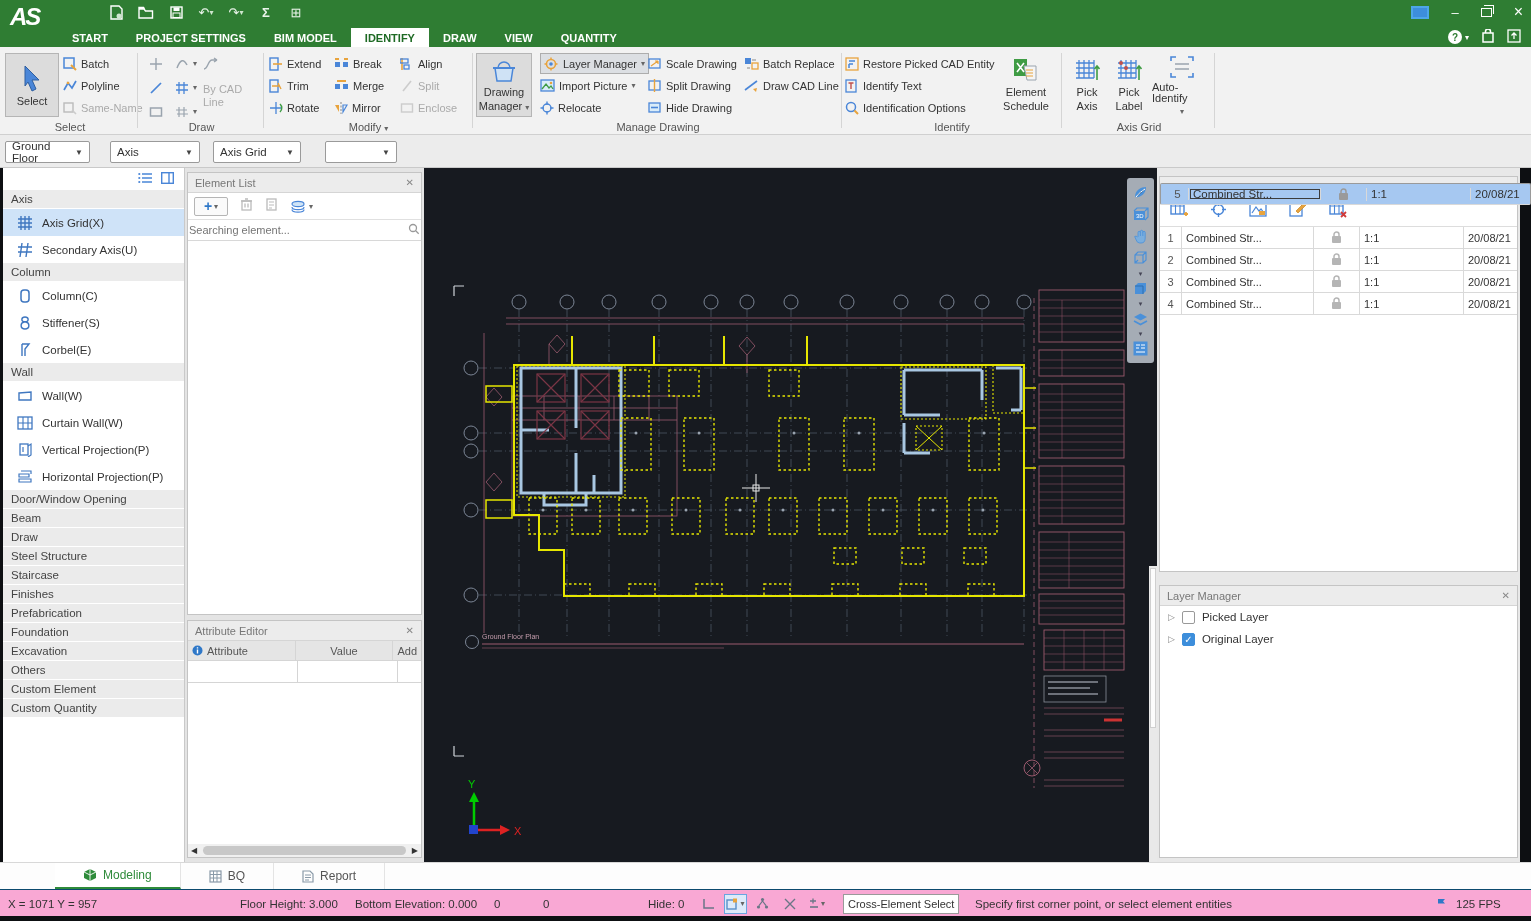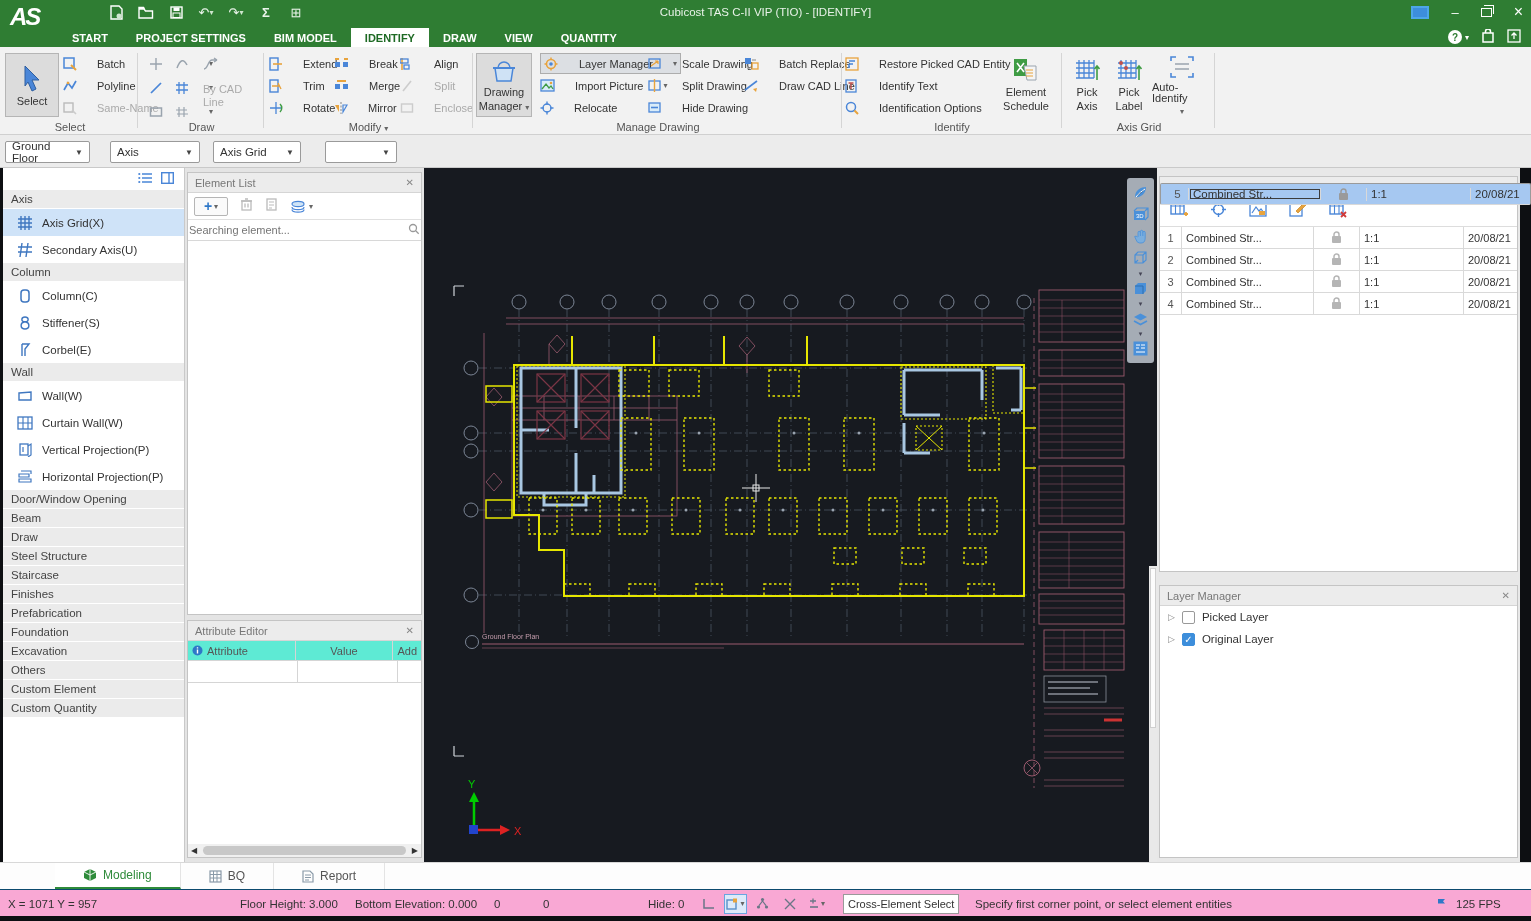--- a/index.html
+++ b/index.html
@@ -23,21 +23,21 @@
   .tabrow-right { position:absolute; right:10px; top:1px; display:flex; gap:12px; align-items:center; color:#fff; font-size:11px; }
   .help-circ { width:14px; height:14px; border-radius:50%; background:#fff; color:#2f7d33; font-weight:bold; font-size:10px; display:flex; align-items:center; justify-content:center; }
 
   
   .ribbon { position:absolute; left:0; top:47px; width:1531px; height:88px; background:#f2f2f2; border-bottom:1px solid #d0d0d0; }
   .rgroup { position:absolute; top:0; height:88px; }
   .rgl { position:absolute; bottom:2px; left:0; right:0; text-align:center; font-size:11px; color:#555; }
   .rdiv { position:absolute; top:6px; bottom:6px; width:1px; background:#d5d5d5; }
   .bigbtn { position:absolute; top:6px; width:54px; height:64px; display:flex; flex-direction:column; align-items:center; justify-content:center; gap:3px; font-size:11px; color:#333; border:1px solid transparent; }
   .bigbtn.pressed { background:#dcdcdc; border:1px solid #b5b5b5; }
-  .ritem { display:flex; align-items:center; gap:20px; height:21px; font-size:11px; color:#333; white-space:nowrap; }
+  .ritem { display:flex; align-items:center; gap:4px; height:21px; font-size:11px; color:#333; white-space:nowrap; }
   .ritem.dis { color:#aaa; }
   .rcol { position:absolute; top:6px; display:flex; flex-direction:column; gap:1px; }
   .caret { font-size:8px; color:#666; }
   .hl { background:#dcdfe3; border:1px solid #adadad; padding:0 3px; }
   svg.ic { flex:none; }
 
   
   .selrow { position:absolute; left:0; top:135px; width:1531px; height:33px; background:#ececec; border-bottom:1px solid #c9c9c9; }
   .sel { position:absolute; top:6px; height:22px; background:#fff; border:1px solid #9a9a9a; border-radius:2px; font-size:11.5px; color:#333; display:flex; align-items:center; justify-content:space-between; padding:0 6px; }
   .sel .arr { font-size:8px; color:#444; }
@@ -53,21 +53,21 @@
   
   .midcol { position:absolute; left:185px; top:168px; width:239px; height:694px; background:#e4e4e4; }
   .panel { position:absolute; left:2px; width:235px; background:#fff; border:1px solid #c4c4c4; }
   .ptitle { height:20px; background:#ececec; border-bottom:1px solid #d5d5d5; display:flex; align-items:center; justify-content:space-between; padding:0 7px; font-size:11px; color:#777; }
   .px { color:#888; font-size:10px; }
   .el-tools { height:27px; display:flex; align-items:center; gap:12px; padding:0 6px; border-bottom:1px solid #e0e0e0; }
   .addbtn { width:34px; height:19px; border:1px solid #b5b5b5; border-radius:2px; display:flex; align-items:center; justify-content:center; gap:2px; background:#fafafa; }
   .plus { color:#2f78c8; font-weight:bold; font-size:14px; line-height:1; }
   .searchrow { height:21px; border-bottom:1px solid #d8d8d8; display:flex; align-items:center; padding:0 1px; }
   .searchrow input { flex:1; border:none; outline:none; font-size:11px; color:#444; font-family:"Liberation Sans", sans-serif; }
-  .ae-head { display:flex; height:20px; background:#5eead4; border-bottom:1px solid #d5d5d5; font-size:11px; color:#555; }
+  .ae-head { display:flex; height:20px; background:#e5e5e5; border-bottom:1px solid #d5d5d5; font-size:11px; color:#555; }
   .ae-head > div, .ae-row > div { display:flex; align-items:center; padding:0 4px; border-right:1px solid #d5d5d5; }
   .ae-row { display:flex; height:22px; border-bottom:1px solid #d5d5d5; }
   .hscroll { position:absolute; left:0; right:0; bottom:0; height:13px; background:#f0f0f0; display:flex; align-items:center; }
   .hthumb { flex:1; height:9px; background:#c8c8c8; border-radius:5px; margin:0 3px; }
   .harr { font-size:8px; color:#333; padding:0 3px; }
 
   
   .canvas { position:absolute; left:424px; top:168px; width:733px; height:694px; background:#171a20; overflow:hidden; }
   .float-tools { position:absolute; right:3px; top:10px; width:27px; background:rgba(185,192,202,.88); border-radius:3px; display:flex; flex-direction:column; align-items:center; padding:5px 0; gap:3px; }
   .ft { width:19px; height:19px; border-radius:2px; display:flex; align-items:center; justify-content:center; }
@@ -130,21 +130,20 @@
             <rect x="1" y="1" width="11" height="11" fill="none" stroke="#fff" stroke-width="1.4"></rect>
             <rect x="3.5" y="1.5" width="6" height="3.5" fill="#fff"></rect>
             <rect x="3" y="7" width="7" height="4.5" fill="none" stroke="#fff"></rect>
           </svg>
         </span>
       <span class="qi">↶<span class="caret" style="color:#cfe6cf">▾</span></span>
       <span class="qi">↷<span class="caret" style="color:#cfe6cf">▾</span></span>
       <span class="qi" style="font-weight:bold;">Σ</span>
       <span class="qi">⊞</span>
     </div>
-    <div class="win-title">Cubicost TAS C-II  VIP (TIO) - [IDENTIFY]</div>
     <div class="winbtns">
       <span class="chaticon"></span>
       <span>–</span>
       <span class="restore-ic"></span>
       <span style="font-size:16px;">×</span>
     </div>
   </div>
   <div class="logo">AS</div>
 
   <div class="tabrow">

